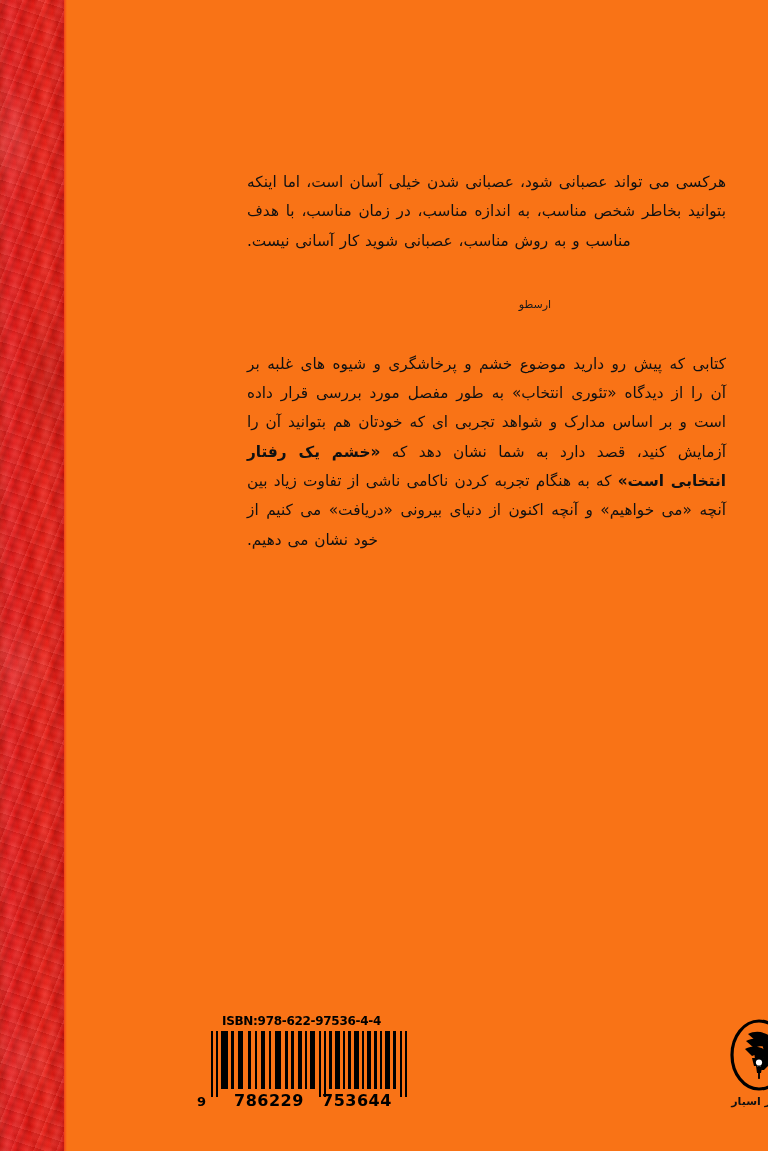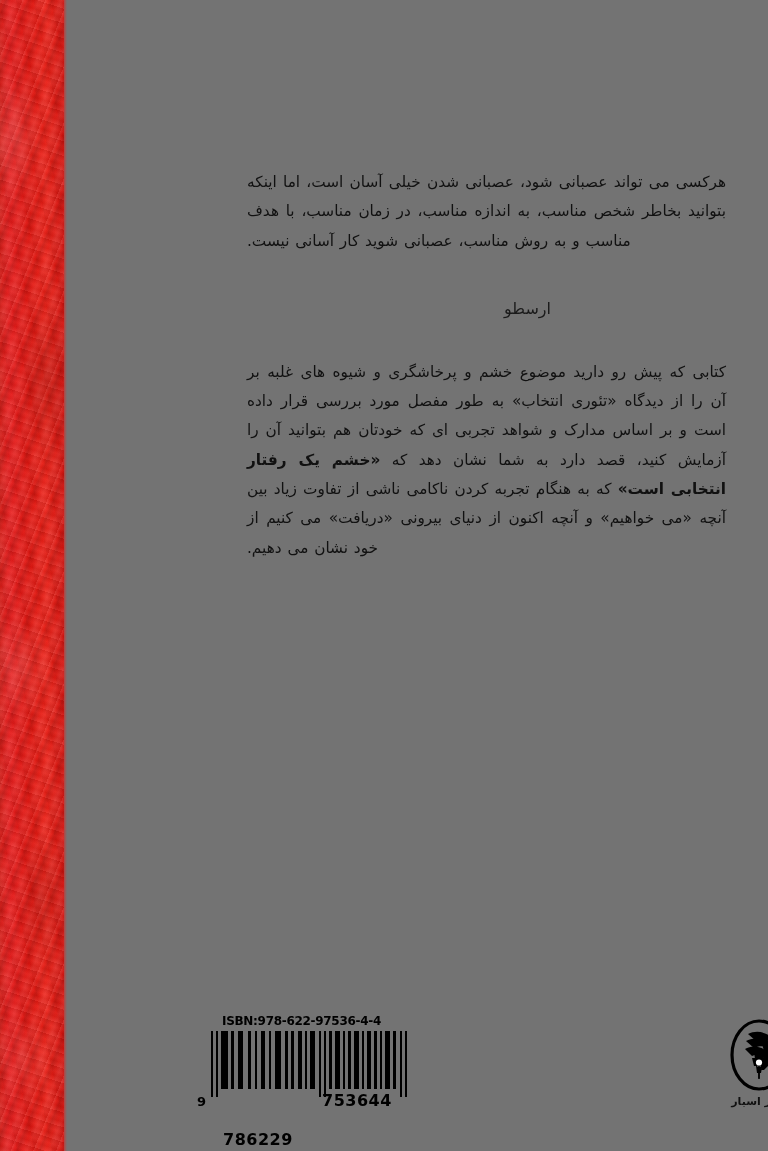--- a/index.html
+++ b/index.html
@@ -12,21 +12,21 @@
     width: 768px;
     height: 1151px;
     overflow: hidden;
     font-family: "DejaVu Sans", "Liberation Sans", sans-serif;
   }
 
   .cover {
     position: relative;
     width: 768px;
     height: 1151px;
-    background: #737373;
+    background: #f97316;
     overflow: hidden;
   }
 
   
   .spine {
     position: absolute;
     left: 0;
     top: 0;
     width: 64px;
     height: 1151px;
@@ -104,21 +104,21 @@
     word-spacing: 1px;
     margin: 0;
   }
 
   .para.p2 {
     text-align-last: left;
   }
 
   .attrib {
     font-family: "DejaVu Sans", "Liberation Sans", sans-serif;
-    font-size: 16px;
+    font-size: 11px;
     line-height: 1.6;
     margin: 0;
     text-align: right;
     padding-right: 175px;
     color: #1a1a1a;
   }
 
   .gap-a { height: 40px; }
   .gap-b { height: 36px; }
   .gap-c { height: 40px; }
@@ -167,21 +167,21 @@
   .hrn span {
     position: absolute;
     top: -6px;
     font-family: "DejaVu Sans", "Liberation Sans", sans-serif;
     font-size: 16px;
     font-weight: 700;
     color: #000;
     letter-spacing: 0.5px;
   }
   .hrn span.d0 { left: 0px; font-size: 13px; top: -3px; }
-  .hrn span.d1 { left: 26px; margin-top: 39px; }
+  .hrn span.d1 { left: 37px; }
   .hrn span.d2 { left: 125px; }
 
   
   .publisher {
     position: absolute;
     left: 650px;
     top: 1018px;
     width: 90px;
     text-align: center;
   }

